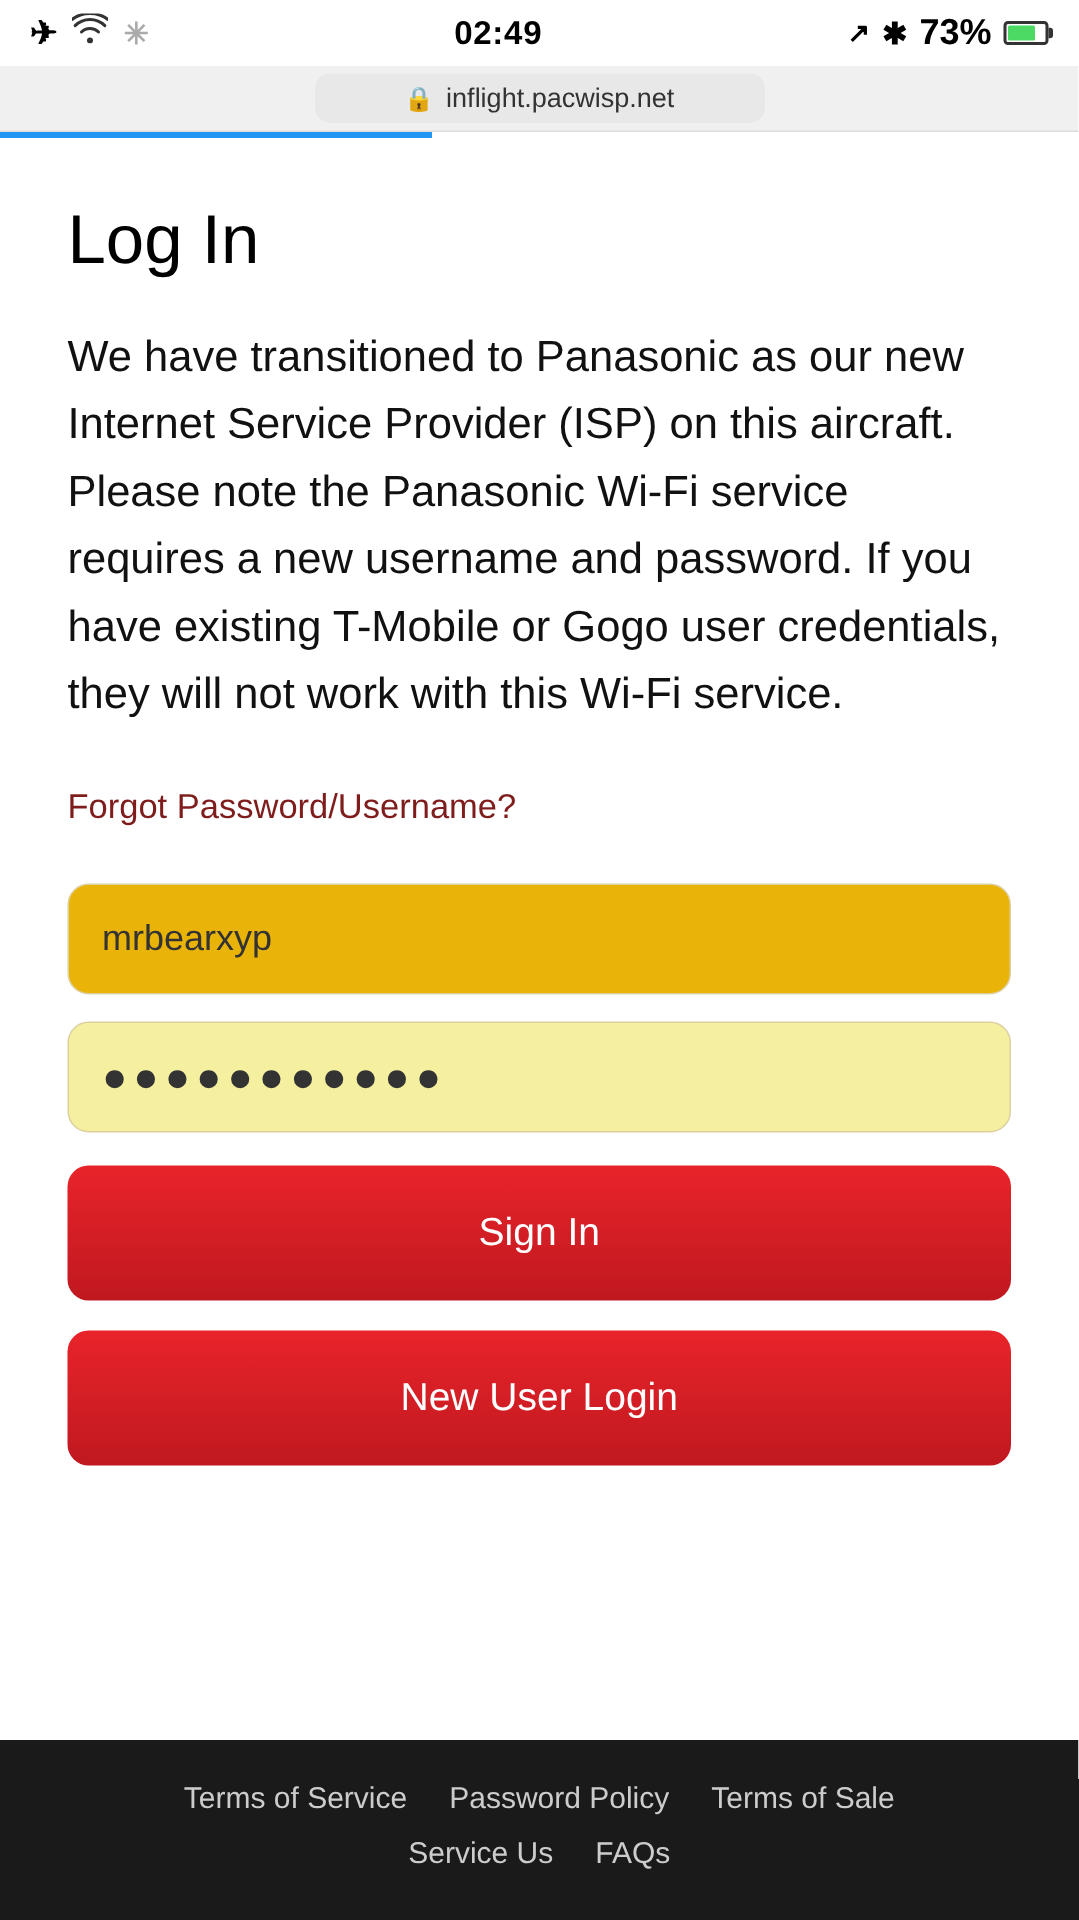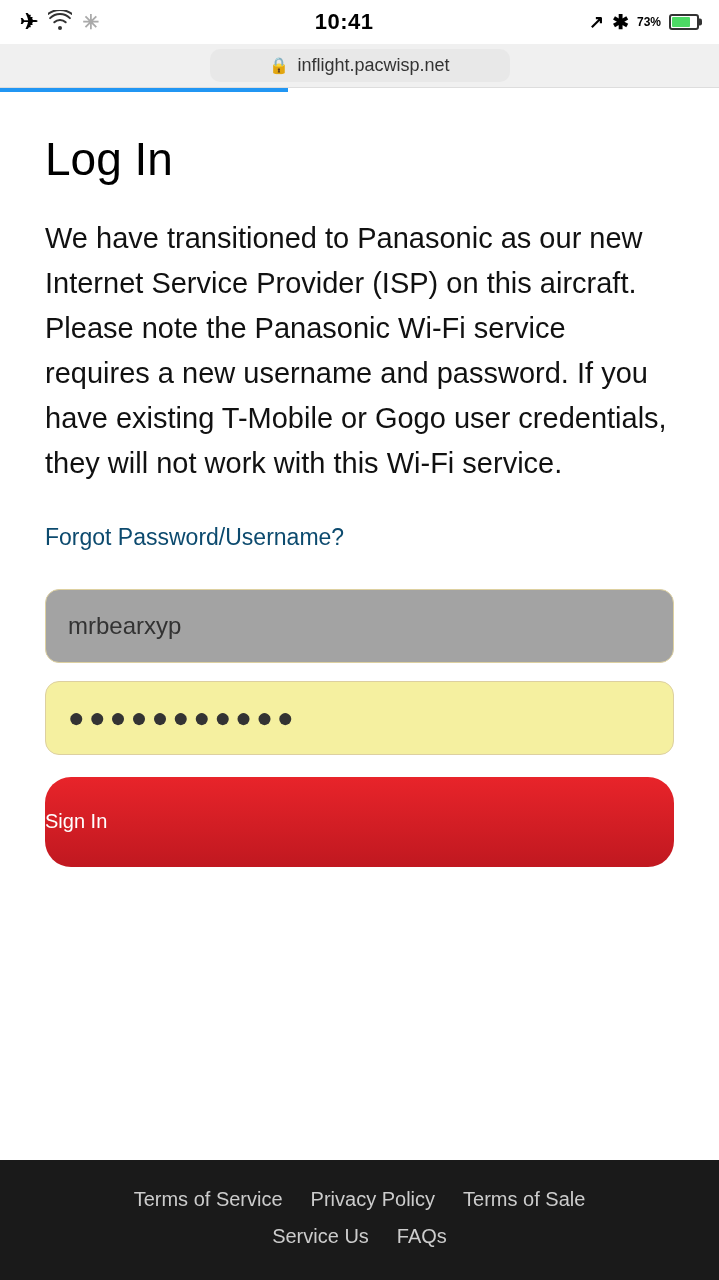--- a/index.html
+++ b/index.html
@@ -135,29 +135,29 @@
     .intro-text {
       font-size: 29px;
       line-height: 1.55;
       color: #111;
       margin-bottom: 38px;
     }
 
     .forgot-link {
       display: inline-block;
       font-size: 23px;
-      color: #0c4a6e;
+      color: #7f1d1d;
       text-decoration: none;
       margin-bottom: 38px;
     }
 
     .input-field {
       width: 100%;
       height: 74px;
-      background: #a3a3a3;
+      background: #eab308;
       border: 1px solid #ddd0a0;
       border-radius: 14px;
       padding: 0 22px;
       font-size: 24px;
       color: #333;
       margin-bottom: 18px;
       outline: none;
     }
 
     .input-field::placeholder {
@@ -177,29 +177,29 @@
       letter-spacing: 6px;
       display: flex;
       align-items: center;
     }
 
     .btn-red {
       width: 100%;
       height: 90px;
       background: linear-gradient(180deg, #e8242a 0%, #c01820 100%);
       border: none;
-      border-radius: 26px;
+      border-radius: 14px;
       color: #fff;
-      font-size: 20px;
+      font-size: 26px;
       font-weight: 400;
       cursor: pointer;
       margin-bottom: 20px;
       display: flex;
       align-items: center;
-      justify-content: flex-start;
+      justify-content: center;
     }
 
     
     .footer {
       background: #1a1a1a;
       padding: 28px 30px 32px;
       flex-shrink: 0;
     }
 
     .footer-row {
@@ -233,28 +233,28 @@
       <svg width="24" height="20" viewBox="0 0 24 20" fill="none">
         <path d="M12 16a2 2 0 110 4 2 2 0 010-4z" fill="#333"></path>
         <path d="M6.3 12.3C7.8 10.8 9.8 10 12 10s4.2.8 5.7 2.3" stroke="#333" stroke-width="2" stroke-linecap="round" fill="none"></path>
         <path d="M2.1 8.1C4.5 5.7 7.9 4 12 4s7.5 1.7 9.9 4.1" stroke="#333" stroke-width="2" stroke-linecap="round" fill="none"></path>
         <path d="M0 4C3.3 1.4 7.5 0 12 0s8.7 1.4 12 4" stroke="#333" stroke-width="2" stroke-linecap="round" fill="none"></path>
       </svg>
     </span>
 
     <span style="font-size:20px; color:#aaa;">✳</span>
   </div>
-  <div class="status-center">10:41</div>
+  <div class="status-center">02:49</div>
   <div class="status-right">
 
     <span style="font-size:18px;">↗</span>
 
     <span style="font-size:20px;">✱</span>
 
-    <span style="font-size:12px;">73%</span>
+    <span style="font-size:24px;">73%</span>
 
     <div class="battery-icon">
       <div class="battery-fill"></div>
     </div>
   </div>
 </div>
 
 <div class="url-bar">
   <div class="url-bar-inner">
     <span class="lock-icon">🔒</span>
@@ -275,30 +275,33 @@
   <input class="input-field" type="text" value="mrbearxyp" placeholder="Username" style="">
 
   <div class="password-dots">
     <span style="font-size:28px; letter-spacing:4px; color:#333;">●●●●●●●●●●●</span>
   </div>
 
   <button class="btn-red">
     <span>Sign In</span>
   </button>
 
+  <button class="btn-red">
+    <span>New User Login</span>
+  </button>
 
 </div>
 
 <div class="footer">
   <div class="footer-row">
     <a class="footer-link" href="#">
       <span>Terms of Service</span>
     </a>
     <a class="footer-link" href="#">
-      <span>Privacy Policy</span>
+      <span>Password Policy</span>
     </a>
     <a class="footer-link" href="#">
       <span>Terms of Sale</span>
     </a>
   </div>
   <div class="footer-row">
     <a class="footer-link" href="#">
       <span>Service Us</span>
     </a>
     <a class="footer-link" href="#">

